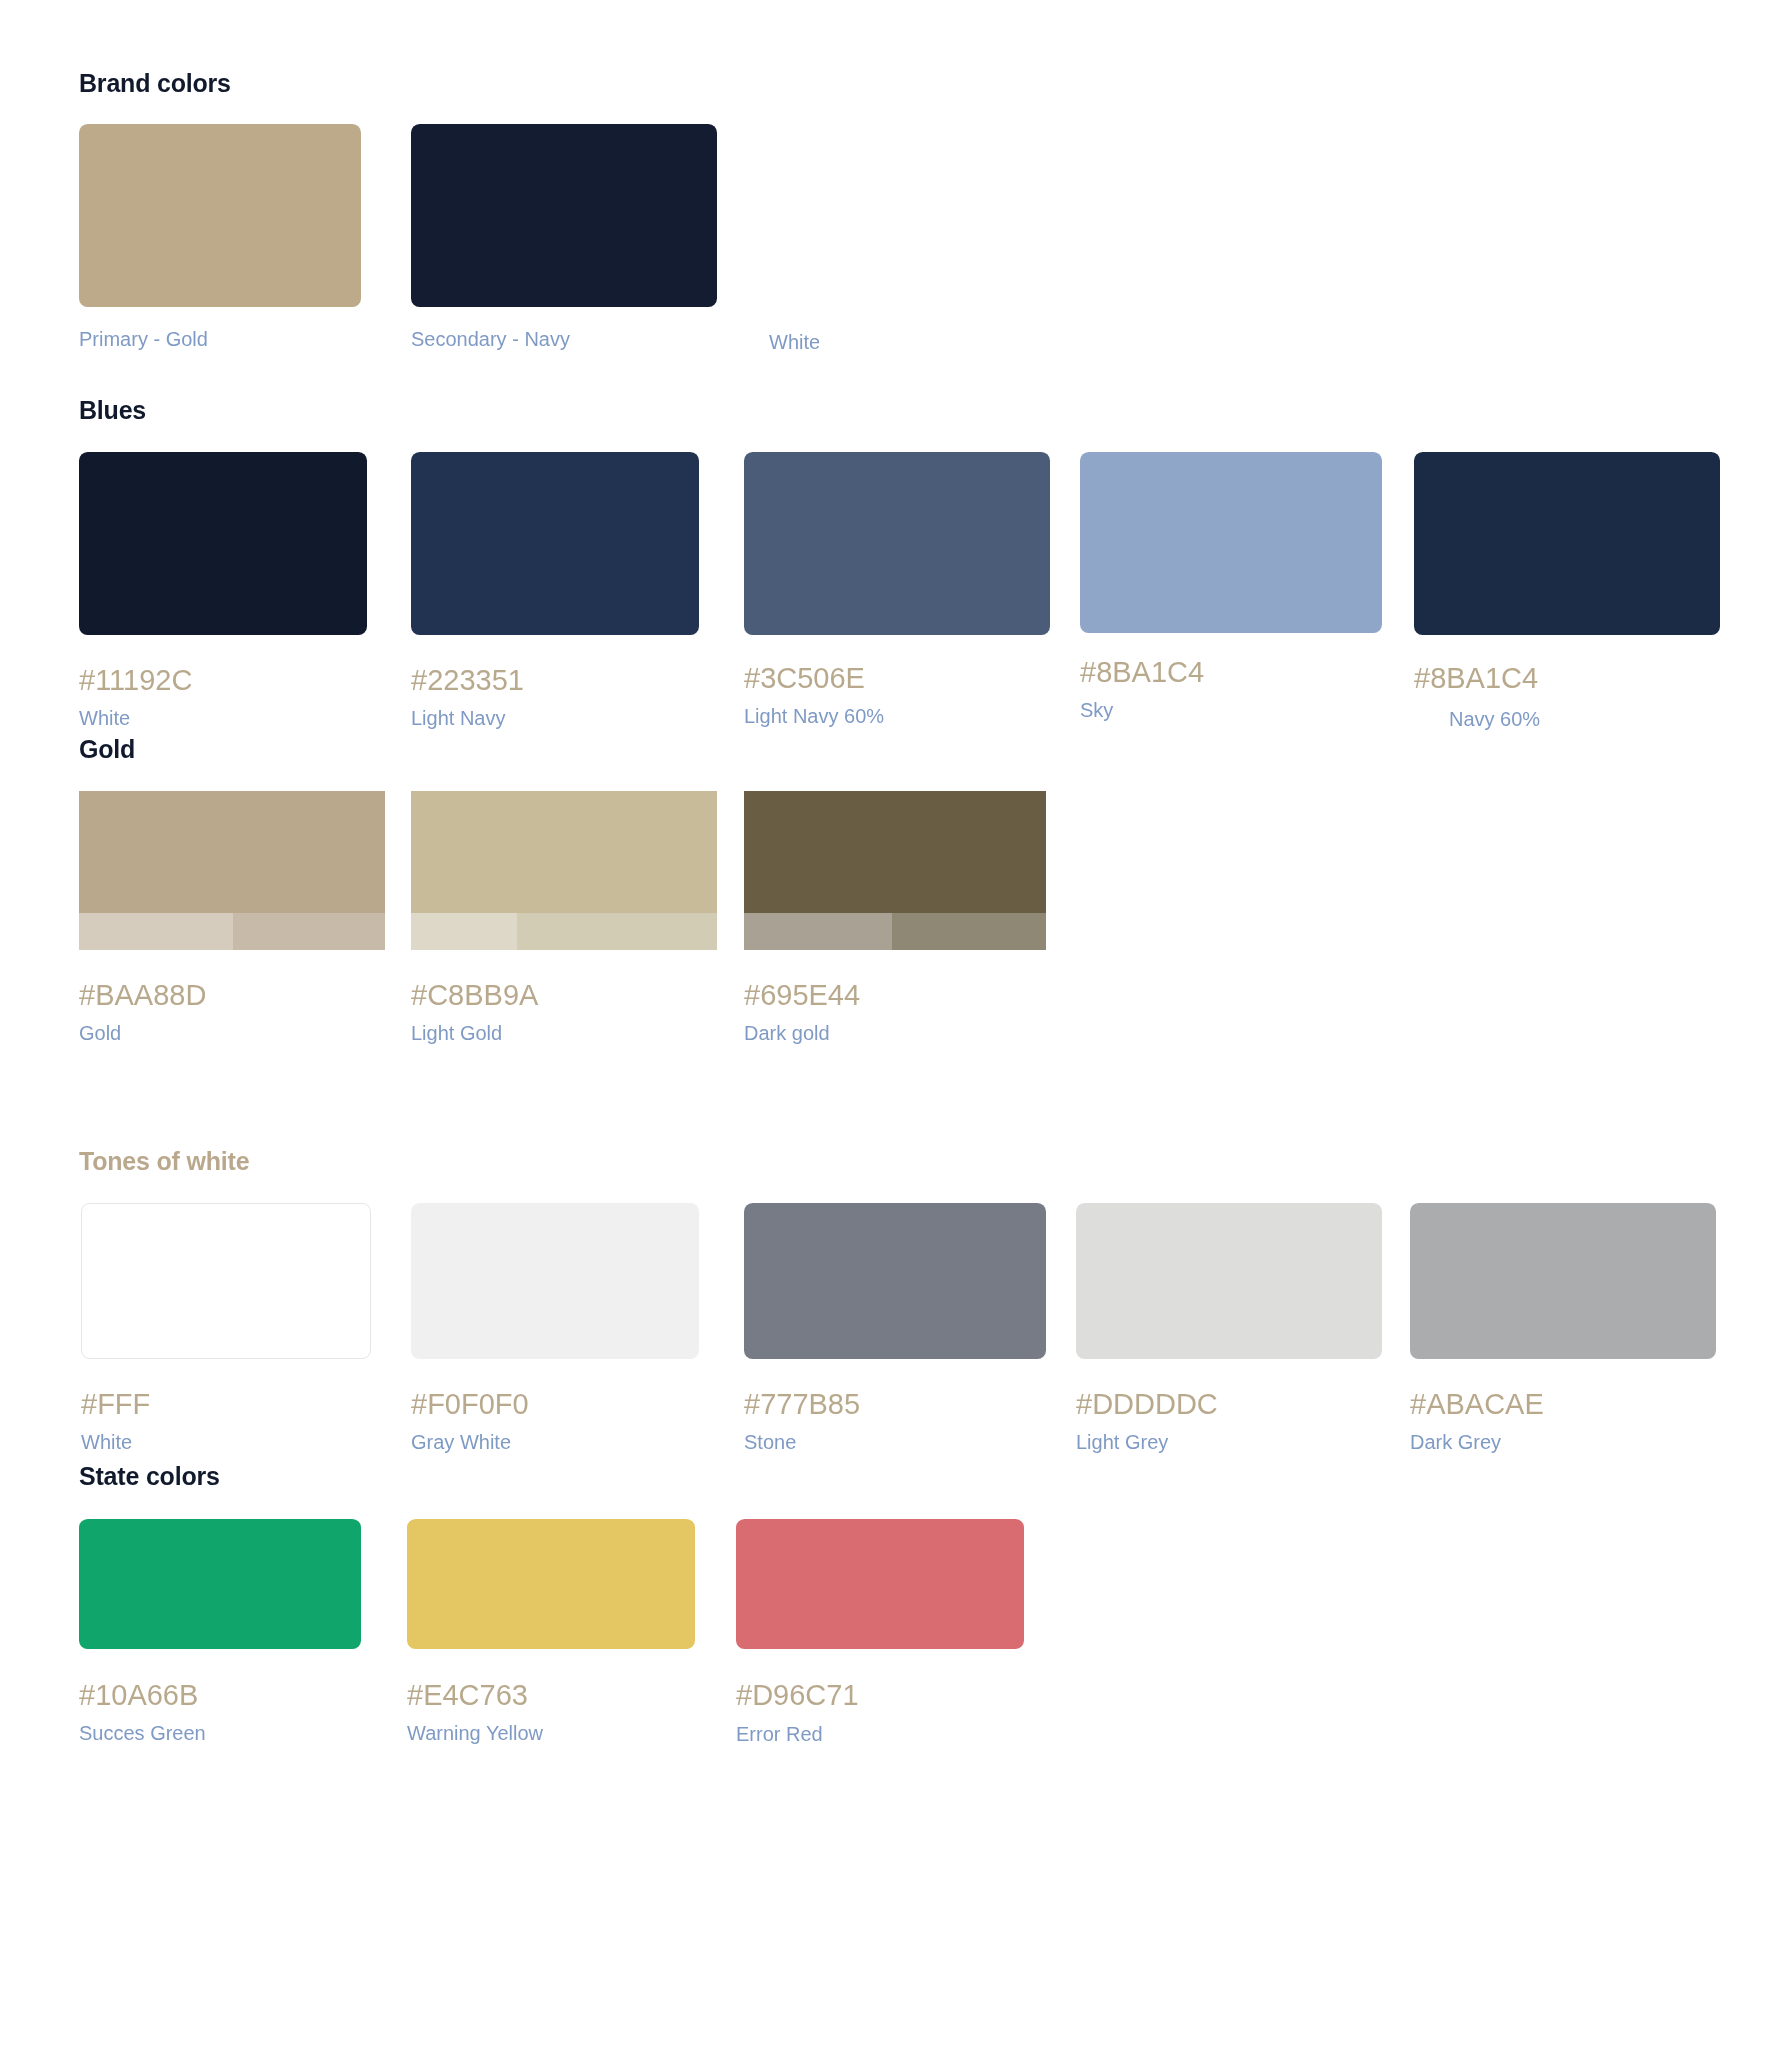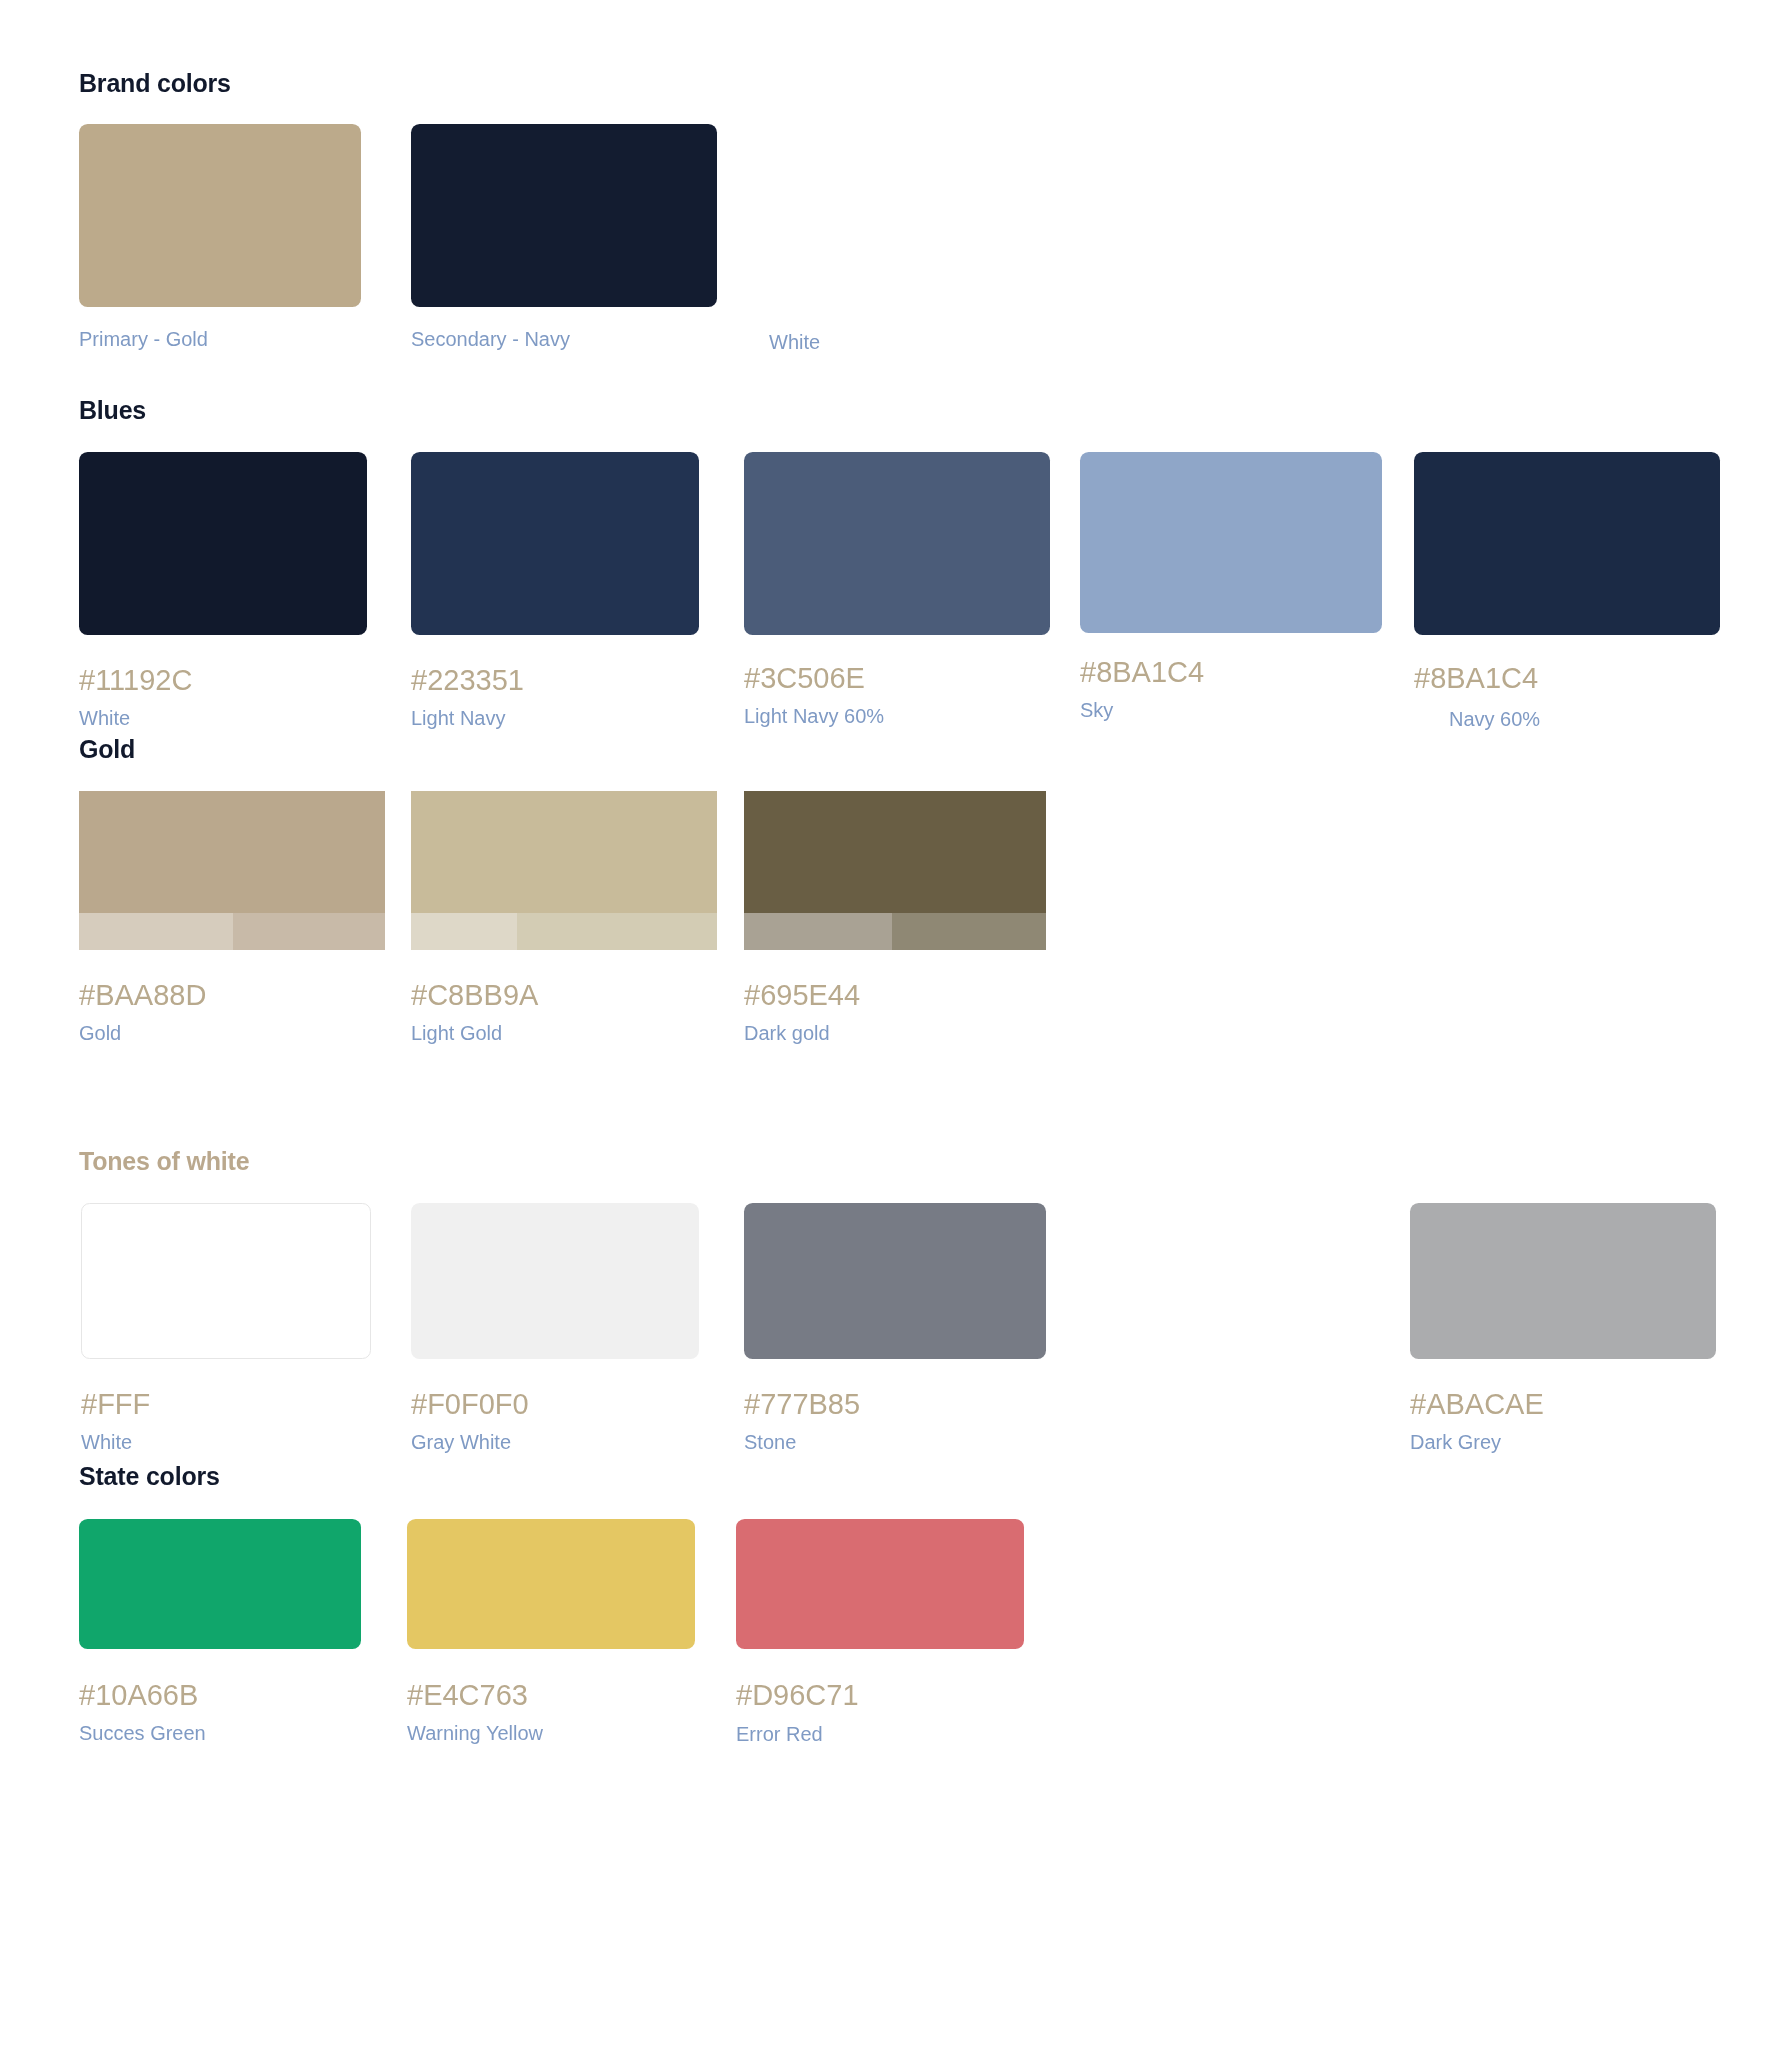--- a/index.html
+++ b/index.html
@@ -234,20 +234,25 @@
         <div class="hexcode" style="margin-top:29px;">#F0F0F0</div>
         <div class="swatch-name" style="margin-top:9.6px;">Gray White</div>
       </div>
 
       <div class="swatch-cell" style="left:744px; width:302px;">
         <div class="chip" style="background:#777B85; width:302px; height:156px;"></div>
         <div class="hexcode" style="margin-top:29px;">#777B85</div>
         <div class="swatch-name" style="margin-top:9.6px;">Stone</div>
       </div>
 
+      <div class="swatch-cell" style="left:1076px; width:306px;">
+        <div class="chip" style="background:#DDDDDC; width:306px; height:156px;"></div>
+        <div class="hexcode" style="margin-top:29px;">#DDDDDC</div>
+        <div class="swatch-name" style="margin-top:9.6px;">Light Grey</div>
+      </div>
 
       <div class="swatch-cell" style="left:1410px; width:306px;">
         <div class="chip" style="background:#ABACAE; width:306px; height:156px;"></div>
         <div class="hexcode" style="margin-top:29px;">#ABACAE</div>
         <div class="swatch-name" style="margin-top:9.6px;">Dark Grey</div>
       </div>
 
     </div>
   </div>
 

